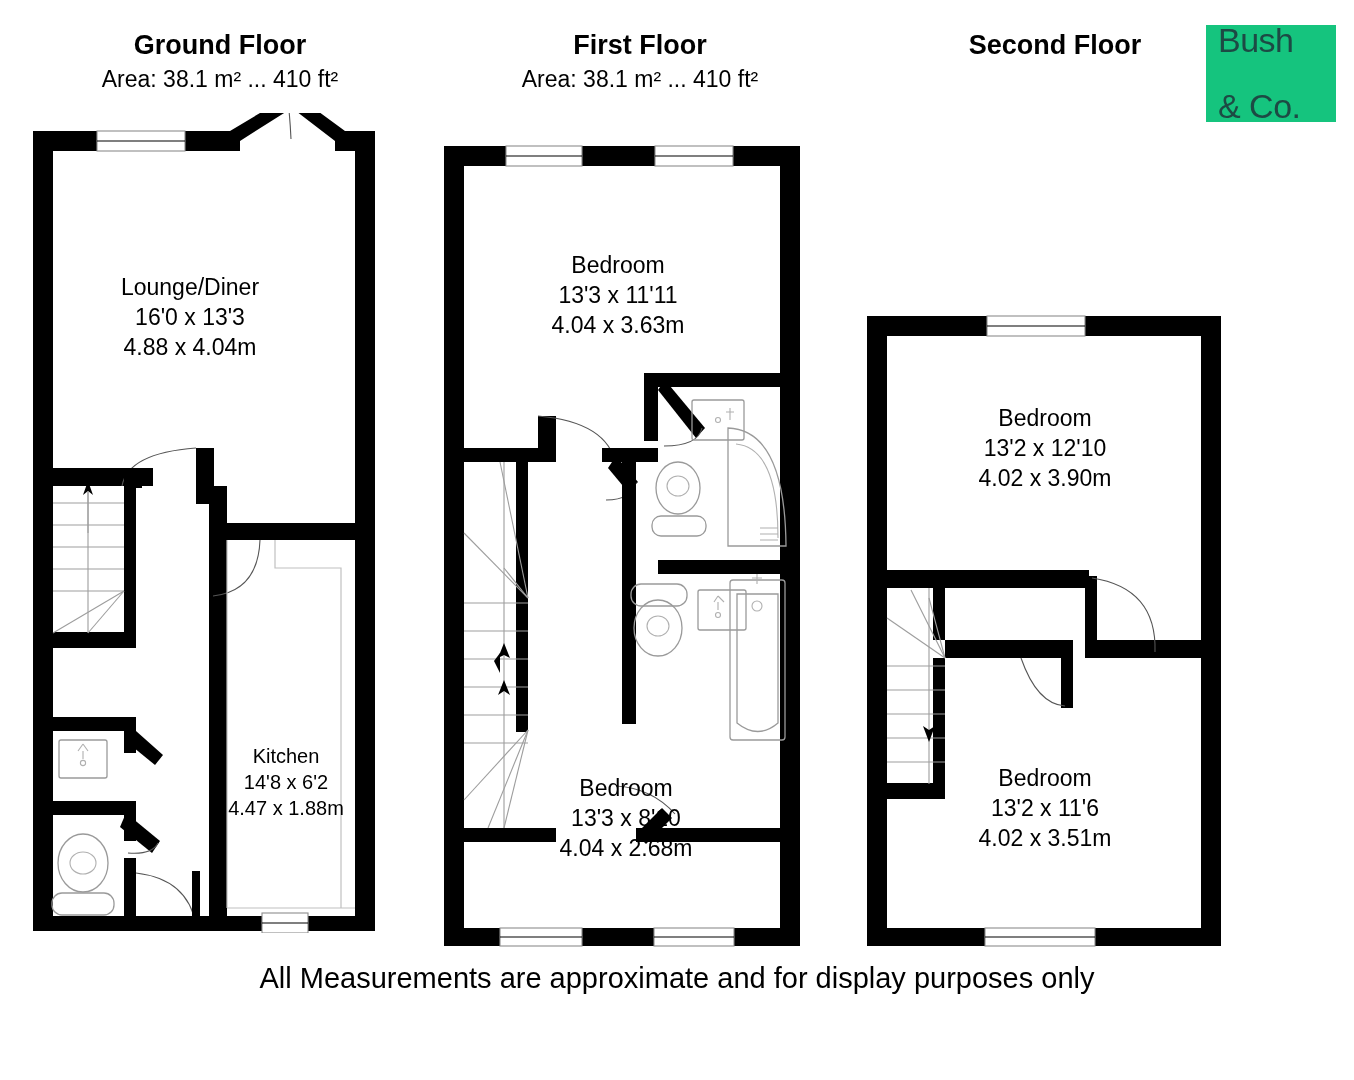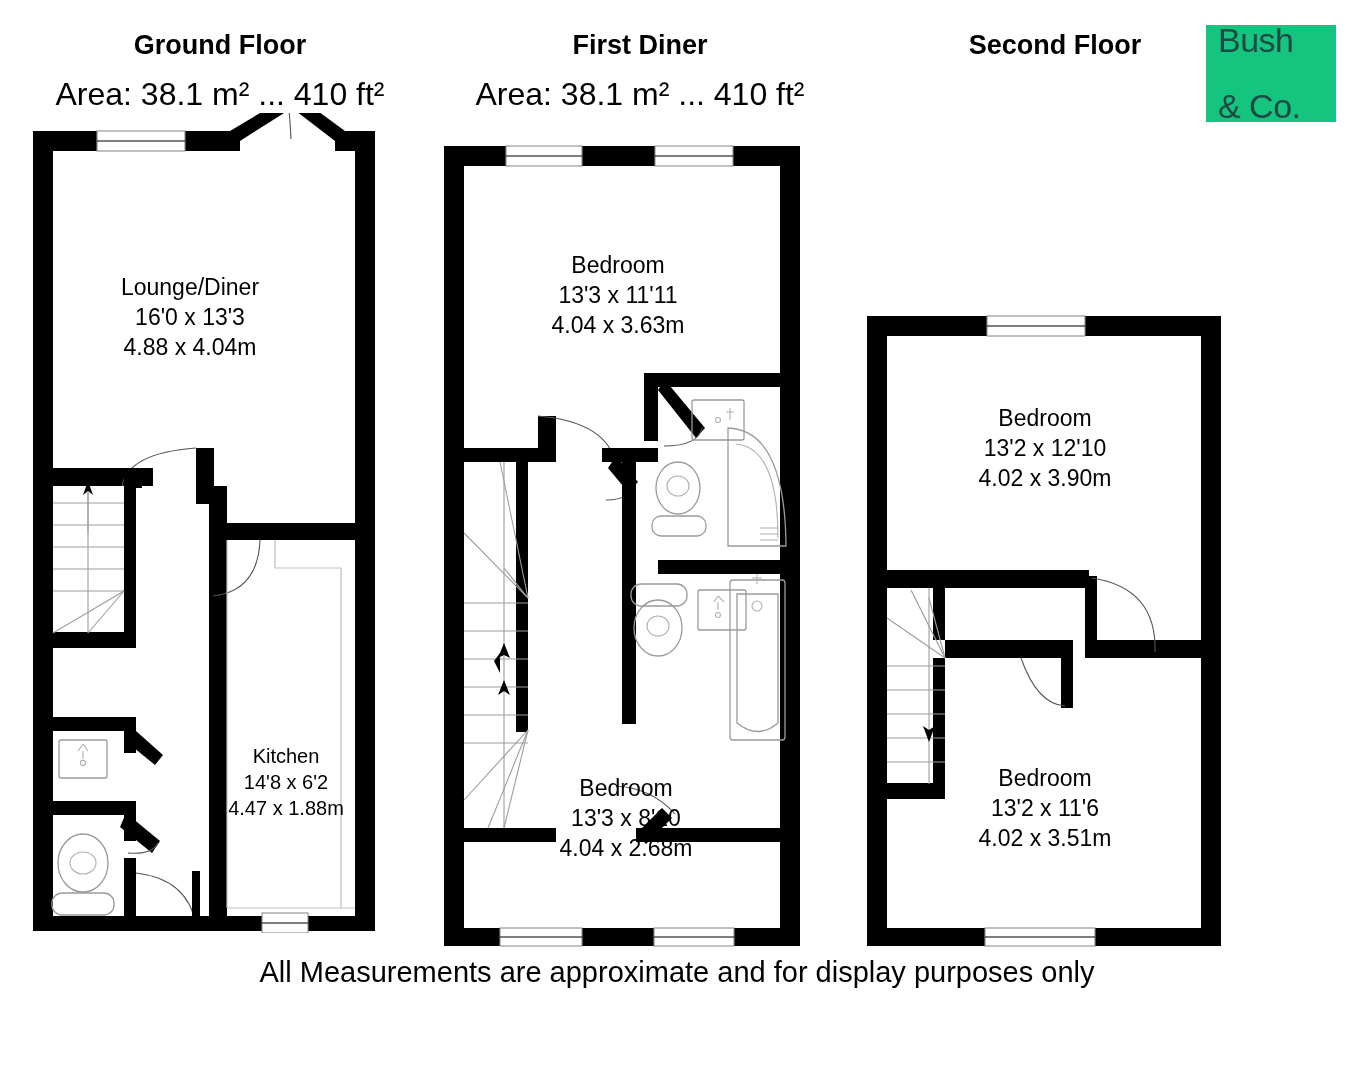--- a/index.html
+++ b/index.html
@@ -9,21 +9,21 @@
     font-family:"Liberation Sans", sans-serif;
     color:#000000;
     overflow:hidden;
     position:relative;
   }
   .page{position:relative;width:1354px;height:1080px;text-decoration:underline;}
 
   
   .floor-head{position:absolute;text-align:center;}
   .floor-title{font-size:27px;font-weight:bold;line-height:1.15;letter-spacing:0px;}
-  .floor-area{font-size:32px;font-weight:normal;line-height:1.25;margin-top:13px;}
+  .floor-area{font-size:23px;font-weight:normal;line-height:1.25;margin-top:4px;}
 
   #head-ground{left:10px;top:30px;width:420px;}
   #head-first{left:430px;top:30px;width:420px;}
   #head-second{left:845px;top:30px;width:420px;}
 
   
   #logo{
     position:absolute;left:1206px;top:25px;width:130px;height:97px;
     display:flex;flex-direction:column;justify-content:center;
     padding-left:12px;box-sizing:border-box;
@@ -36,21 +36,21 @@
 
   
   .plan{position:absolute;}
   #plan-ground{left:0px;top:113px;}
   #plan-first{left:430px;top:128px;}
   #plan-second{left:845px;top:128px;}
 
   
   #footer{position:absolute;left:0;top:955px;width:1354px;text-align:center;}
   .total-area{font-size:33px;line-height:1.2;}
-  .disclaimer{font-size:29px;line-height:1.2;}
+  .disclaimer{font-size:29px;line-height:1.2;margin-top:6px;}
 
   svg{display:block;}
   .wall{fill:#000000;}
   .thin{fill:none;stroke:#000000;stroke-width:1.2;}
   .fixture{fill:none;stroke:#9a9a9a;stroke-width:1.3;}
   .fixture-thin{fill:none;stroke:#b0b0b0;stroke-width:1.1;}
   .door-arc{fill:none;stroke:#555555;stroke-width:1.1;}
   .stair-line{fill:none;stroke:#9d9d9d;stroke-width:1.1;}
   .win-frame{fill:#ffffff;stroke:#8d8d8d;stroke-width:1.1;}
   .arrow{fill:#000000;}
@@ -60,21 +60,21 @@
 <body>
 
 <div class="page">
 
   <div class="floor-head" id="head-ground">
     <div class="floor-title">Ground Floor</div>
     <div class="floor-area">Area: 38.1 m² ... 410 ft²</div>
   </div>
 
   <div class="floor-head" id="head-first">
-    <div class="floor-title">First Diner</div>
+    <div class="floor-title">First Floor</div>
     <div class="floor-area">Area: 38.1 m² ... 410 ft²</div>
   </div>
 
   <div class="floor-head" id="head-second">
     <div class="floor-title">Second Floor</div>
   </div>
 
   <div id="logo" style="background: rgb(21, 196, 126); color: rgb(29, 74, 68); gap: 32px;">
     <div class="logo-l1">Bush</div>
     <div class="logo-l2">&amp; Co.</div>

